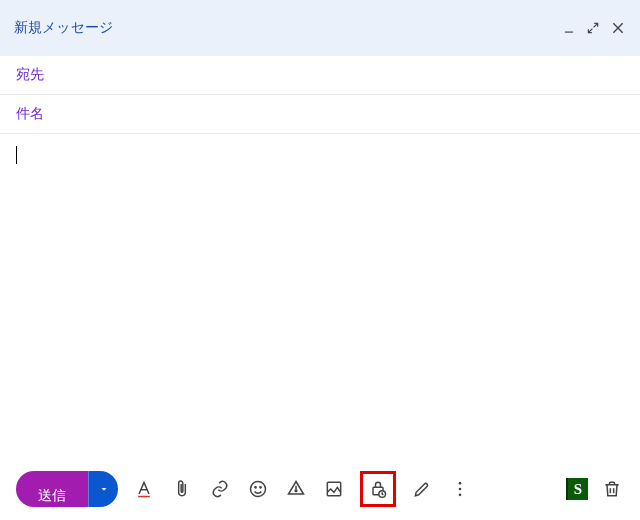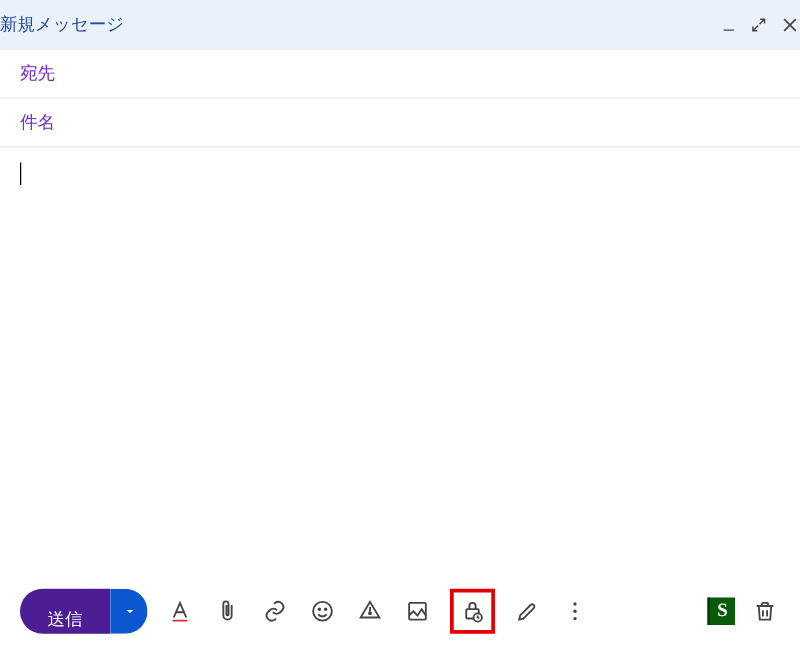--- a/index.html
+++ b/index.html
@@ -1,28 +1,28 @@
 <!DOCTYPE html>
 <html><head>
   <meta charset="utf-8">
   <style>
     * { margin: 0; padding: 0; box-sizing: border-box; }
     body { width: 640px; height: 520px; font-family: Arial, "Hiragino Sans", "Yu Gothic", sans-serif; font-size: 14px; overflow: hidden; background: #fff; }
-    .header { background: #eaf1fb; height: 40px; display: flex; align-items: center; padding: 0 0; justify-content: space-between; }
+    .header { background: #eaf1fb; height: 56px; display: flex; align-items: center; padding: 0 14px; justify-content: space-between; }
     .header-title { color: #1f4aa1; font-size: 14px; }
     .header-actions { display: flex; gap: 10px; align-items: center; }
     .header-actions span { cursor: pointer; color: #444; font-size: 14px; display: inline-flex; }
     .field-row { padding: 10px 16px; border-bottom: 1px solid #e8e8e8; color: #6d28d9; font-size: 14px; }
     .body-area { padding: 12px 16px; height: 360px; position: relative; }
     .cursor-line { width: 1px; height: 18px; background: #000; animation: blink 1s step-start infinite; }
     @keyframes blink { 50% { opacity: 0; } }
     .toolbar { position: absolute; bottom: 0; left: 0; right: 0; height: 62px; display: flex; align-items: center; padding: 0 16px; justify-content: space-between; }
     .toolbar-left { display: flex; align-items: center; gap: 14px; }
     .send-button-group { display: flex; align-items: center; }
-    .send-button { background: #4c1d95; color: #fff; border: none; height: 36px; padding: 16px 22px; border-radius: 18px 0 0 18px; font-size: 14px; font-weight: 500; cursor: pointer; }
+    .send-button { background: #a21caf; color: #fff; border: none; height: 36px; padding: 16px 22px; border-radius: 18px 0 0 18px; font-size: 14px; font-weight: 500; cursor: pointer; }
     .send-dropdown { background: #0b57d0; color: #fff; border: none; height: 36px; width: 30px; border-radius: 0 18px 18px 0; display: flex; align-items: center; justify-content: center; cursor: pointer; border-left: 1px solid rgba(255,255,255,0.3); }
     .icon-btn { width: 24px; height: 24px; display: flex; align-items: center; justify-content: center; cursor: pointer; color: #444; }
     .icon-btn svg { width: 20px; height: 20px; }
     .highlight-box { border: 3px solid #e30000; padding: 3px; display: flex; align-items: center; justify-content: center; }
     .toolbar-right { display: flex; align-items: center; gap: 12px; }
     .s-badge { width: 22px; height: 22px; background: #0a5a0a; color: #fff; display: flex; align-items: center; justify-content: center; font-family: serif; font-weight: bold; font-size: 15px; border-left: 2px solid #063806; }
   </style>
 </head>
 <body>
 

